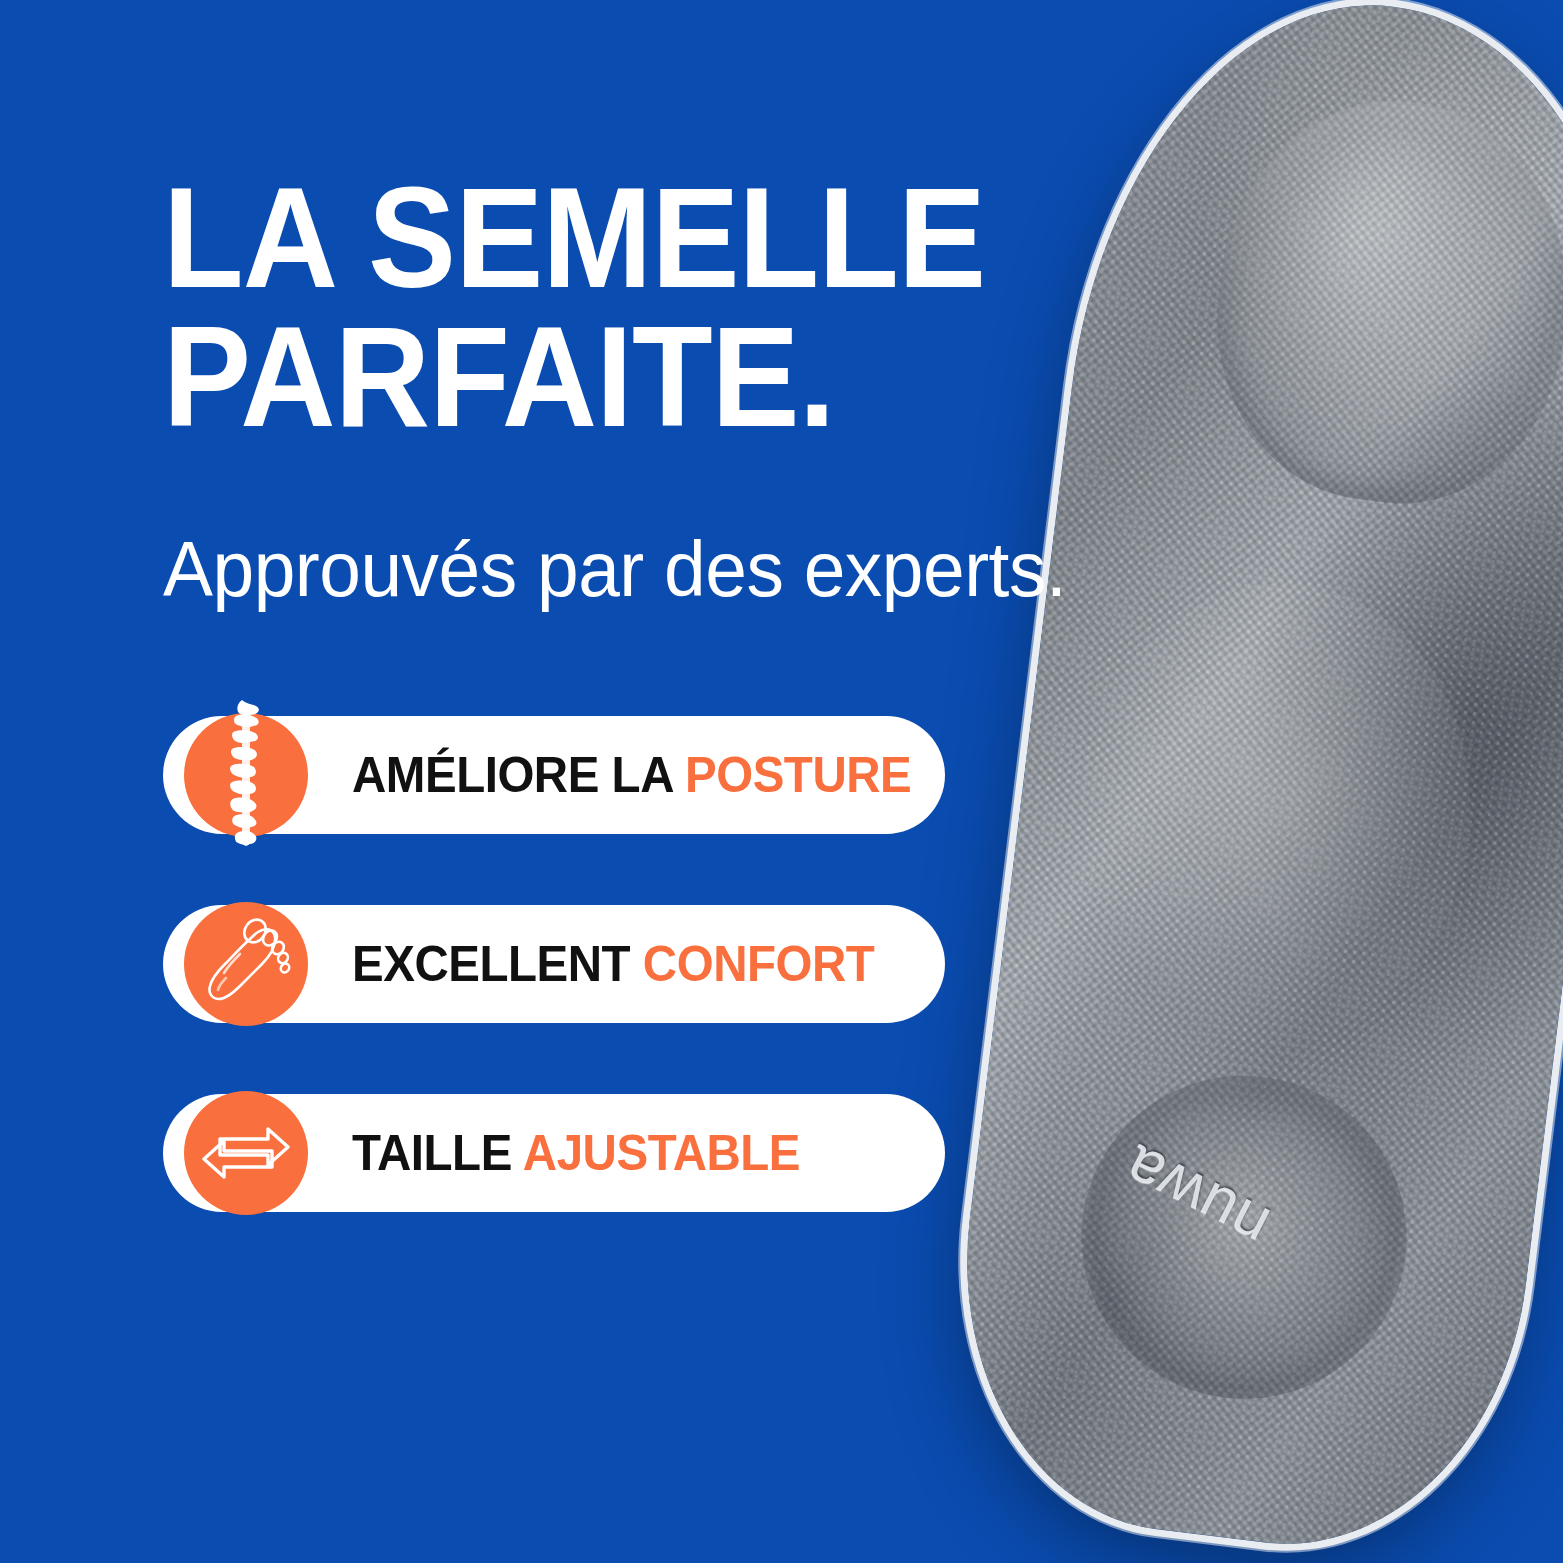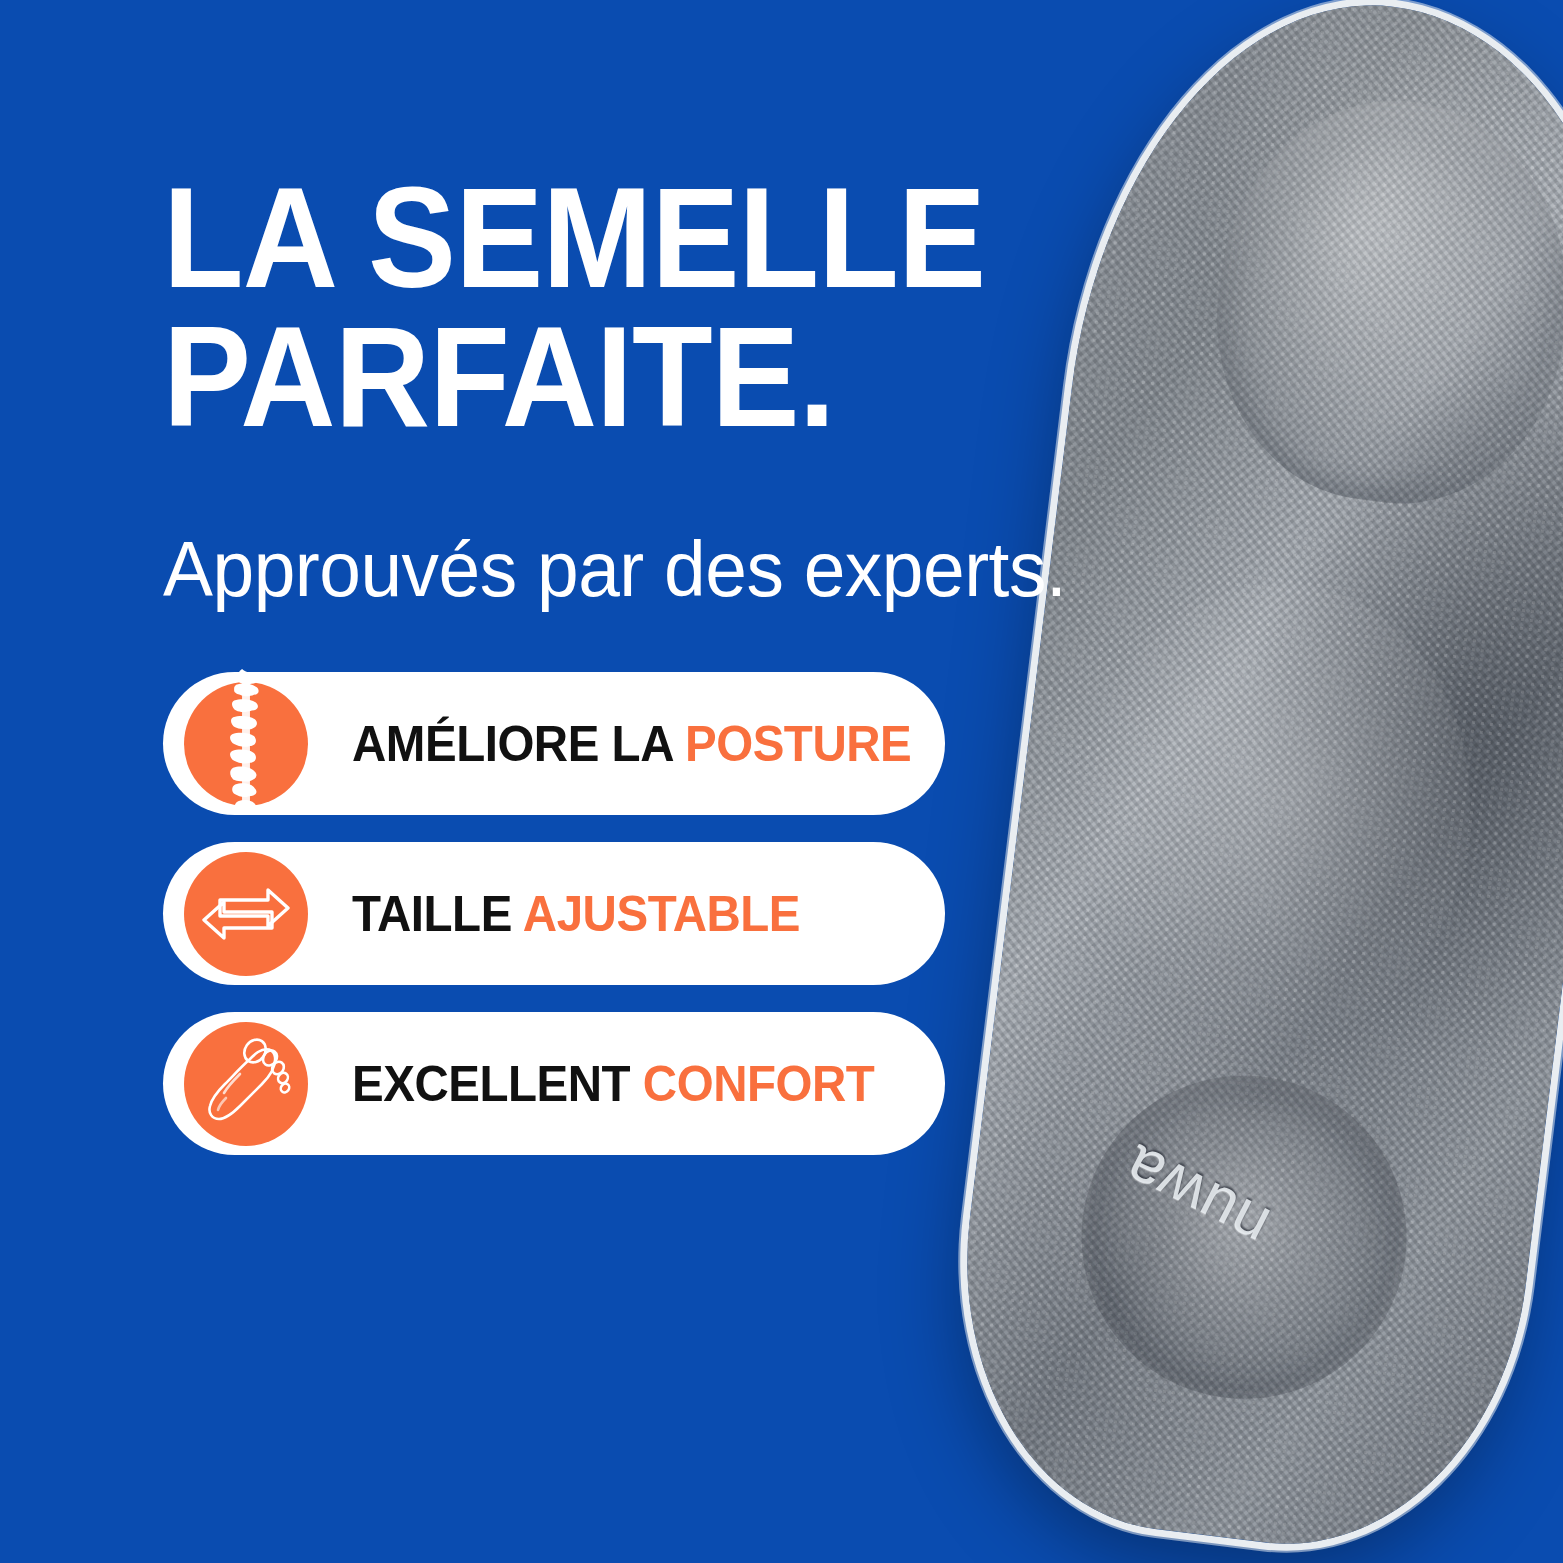--- a/index.html
+++ b/index.html
@@ -146,27 +146,28 @@
     position: absolute;
     left: 163px;
     top: 672px;
     width: 782px;
     display: flex;
     flex-direction: column;
     gap: 27px;
   }
   .pill {
     position: relative;
-    height: 143px;
+    height: 118px;
     background: #ffffff;
     border-radius: 80px;
     display: flex;
     align-items: center;
     padding-left: 21px;
     box-sizing: border-box;
+    margin-top: 44px;
   }
   .pill-icon {
     flex: 0 0 auto;
     width: 124px;
     height: 124px;
     border-radius: 50%;
     background: #f9703e;
     position: relative;
     display: flex;
     align-items: center;
@@ -229,49 +230,49 @@
         </svg>
       </div>
       <div class="pill-label">
         <span>AMÉLIORE LA</span>
         <span class="hl" style="color: rgb(249, 112, 62);">POSTURE</span>
       </div>
     </div>
 
     <div class="pill">
       <div class="pill-icon" style="background: rgb(249, 112, 62);">
-        <svg width="96" height="72" viewBox="0 0 96 72" aria-hidden="true">
-          <g fill="none" stroke="#ffffff" stroke-width="3.4" stroke-linejoin="round" stroke-linecap="round">
-            <path d="M22 22 H70 V12 L90 30 L70 48 V38 H22 Z"></path>
-            <path d="M74 50 H26 V60 L6 42 L26 24 V34 H74 Z"></path>
-          </g>
-        </svg>
-      </div>
-      <div class="pill-label">
-        <span>TAILLE</span>
-        <span class="hl" style="color: rgb(249, 112, 62);">AJUSTABLE</span>
-      </div>
-    </div>
-
-    <div class="pill">
-      <div class="pill-icon" style="background: rgb(249, 112, 62);">
         <svg width="100" height="104" viewBox="0 0 100 104" aria-hidden="true">
           <g fill="none" stroke="#ffffff" stroke-width="2.6" stroke-linejoin="round" stroke-linecap="round">
             <path d="M62 20c8-5 16-3 17 5 1 9-5 19-13 27-7 7-14 14-22 22-7 7-14 13-21 13-7 0-11-6-9-13 2-8 8-15 15-22 8-8 16-17 24-24 3-3 6-6 9-8z"></path>
             <ellipse cx="59" cy="19" rx="10" ry="12" transform="rotate(35 59 19)"></ellipse>
             <ellipse cx="74" cy="26" rx="6.5" ry="8" transform="rotate(35 74 26)"></ellipse>
             <ellipse cx="82" cy="36" rx="5.5" ry="6.5" transform="rotate(35 82 36)"></ellipse>
             <ellipse cx="87" cy="46" rx="4.6" ry="5.4" transform="rotate(35 87 46)"></ellipse>
             <ellipse cx="89" cy="56" rx="4" ry="4.6" transform="rotate(35 89 56)"></ellipse>
             <path d="M44 42c-6 6-12 12-16 19" opacity=".75"></path>
             <path d="M30 66c-4 4-7 8-8 12" opacity=".6"></path>
           </g>
         </svg>
       </div>
       <div class="pill-label">
         <span>EXCELLENT</span>
         <span class="hl" style="color: rgb(249, 112, 62);">CONFORT</span>
       </div>
     </div>
 
+    <div class="pill">
+      <div class="pill-icon" style="background: rgb(249, 112, 62);">
+        <svg width="96" height="72" viewBox="0 0 96 72" aria-hidden="true">
+          <g fill="none" stroke="#ffffff" stroke-width="3.4" stroke-linejoin="round" stroke-linecap="round">
+            <path d="M22 22 H70 V12 L90 30 L70 48 V38 H22 Z"></path>
+            <path d="M74 50 H26 V60 L6 42 L26 24 V34 H74 Z"></path>
+          </g>
+        </svg>
+      </div>
+      <div class="pill-label">
+        <span>TAILLE</span>
+        <span class="hl" style="color: rgb(249, 112, 62);">AJUSTABLE</span>
+      </div>
+    </div>
+
 
   </div>
 </div>
 
 </body></html>

